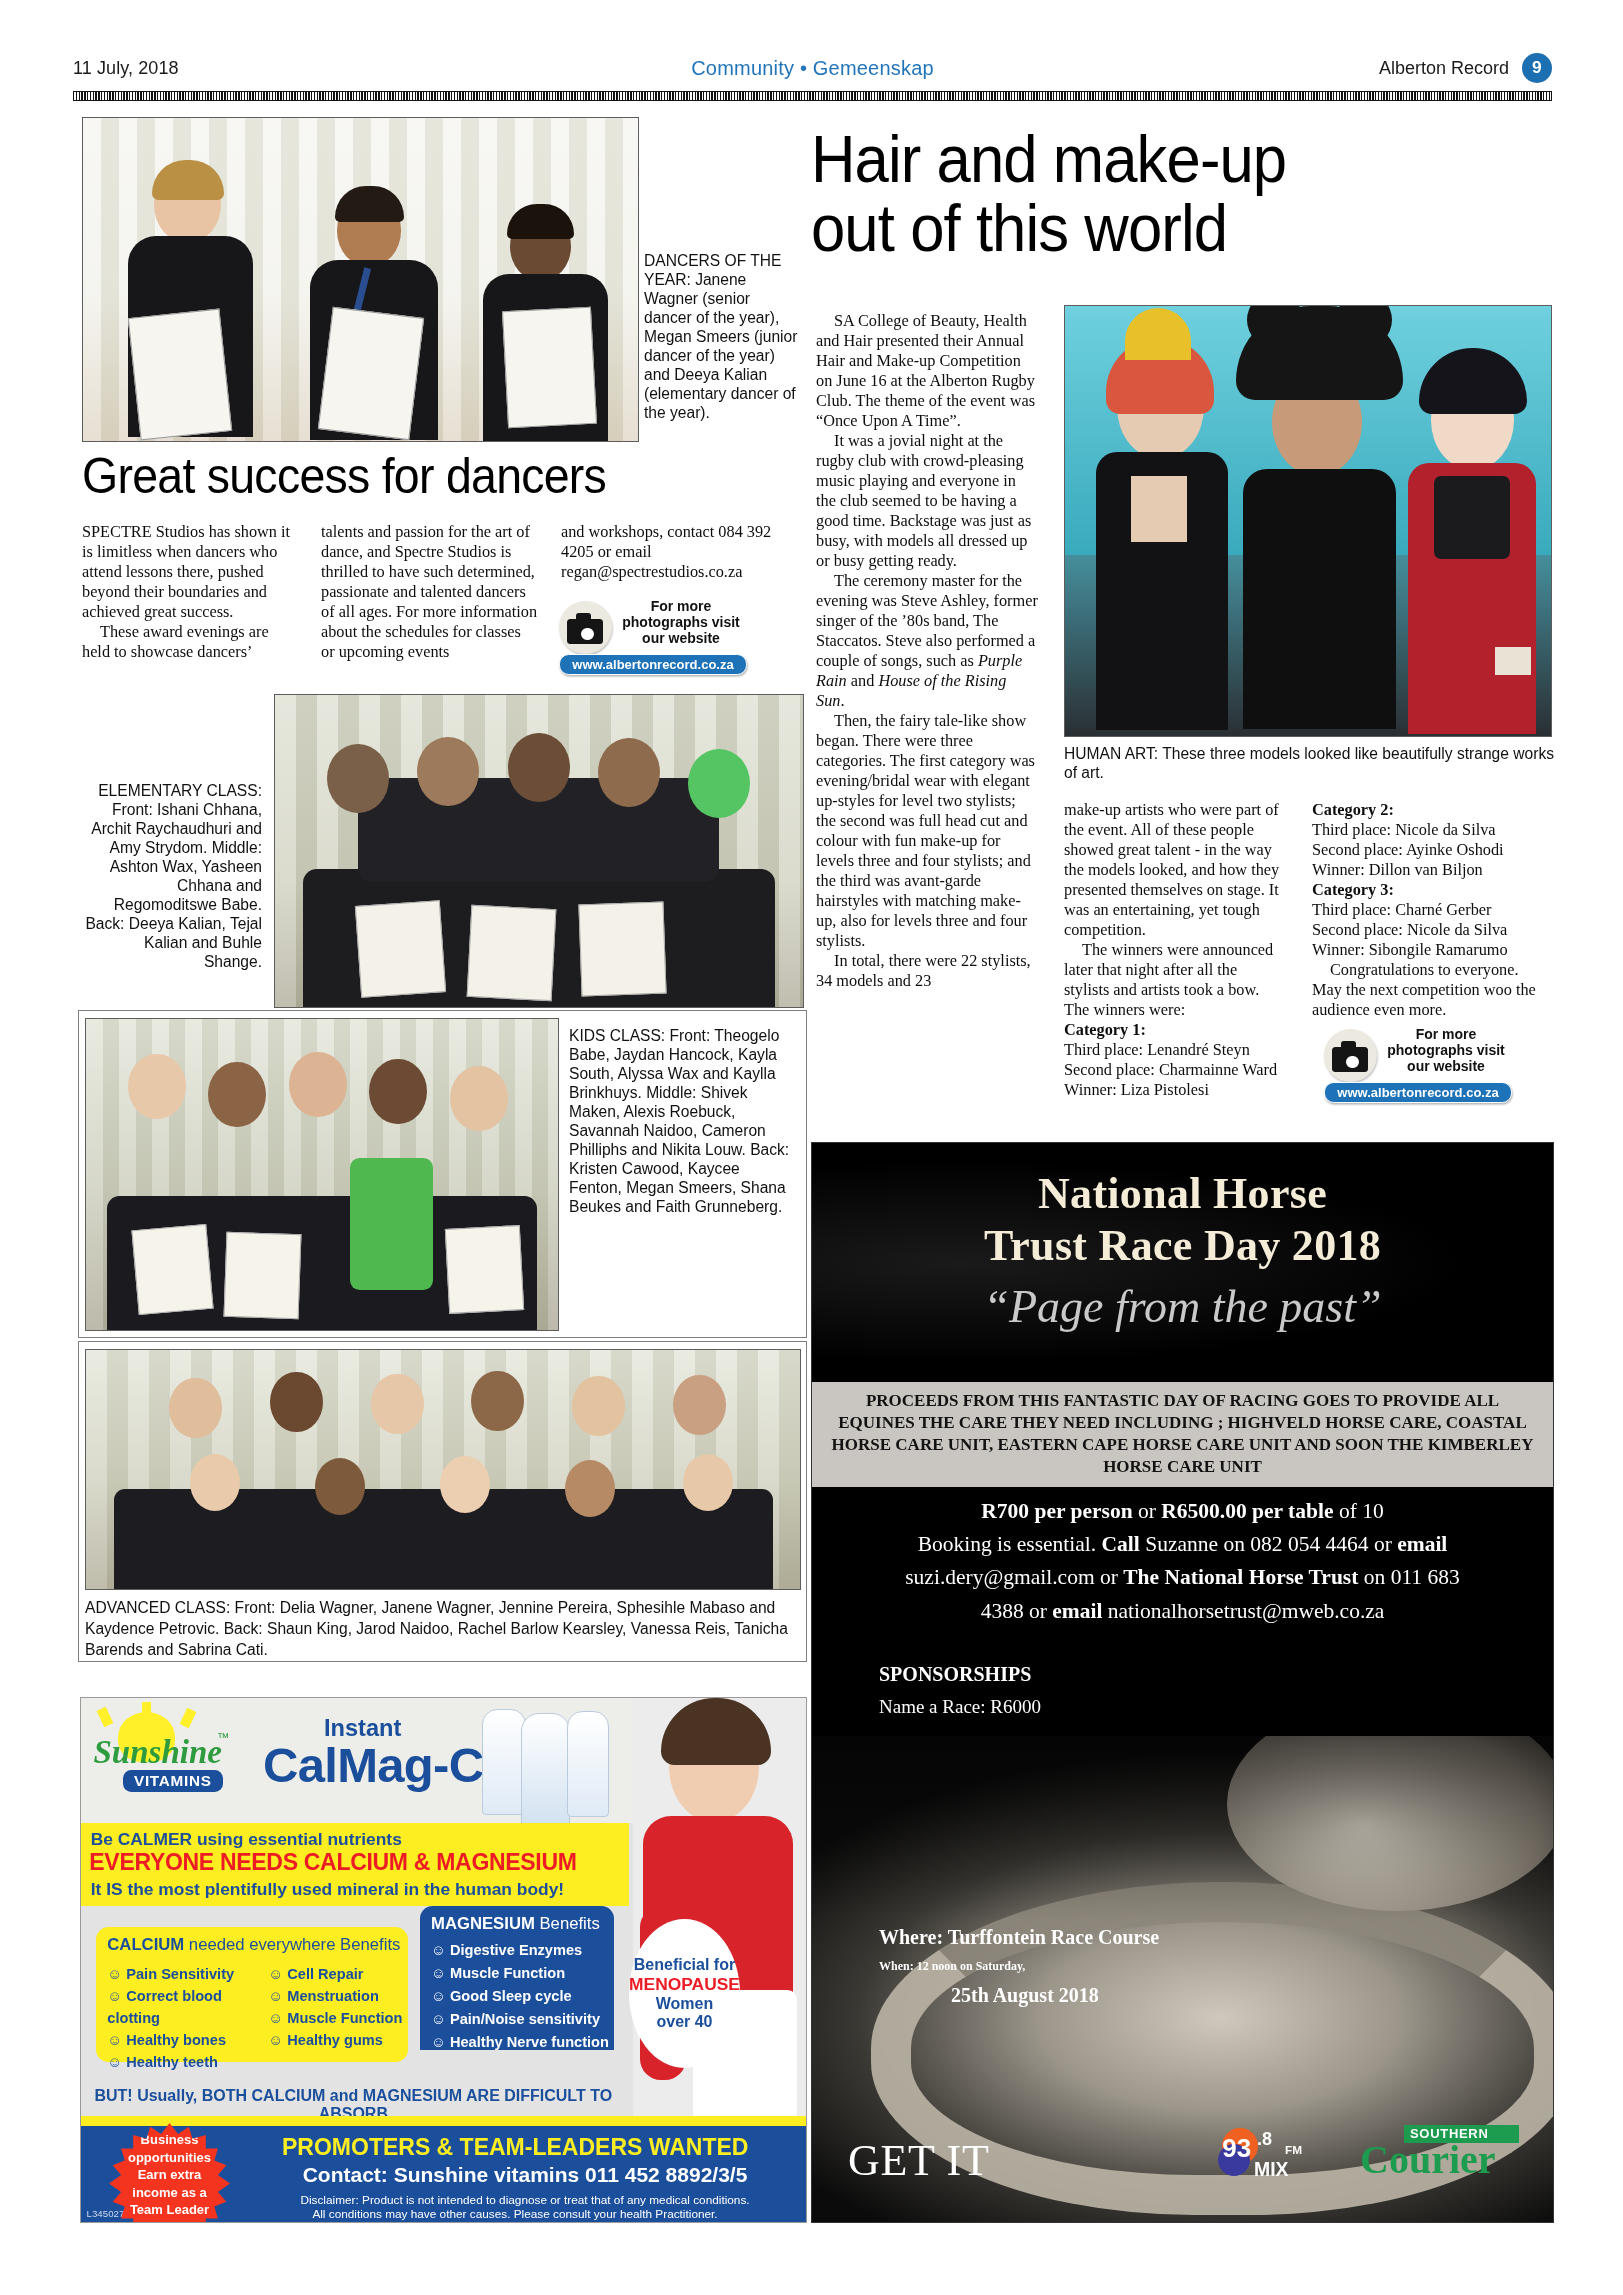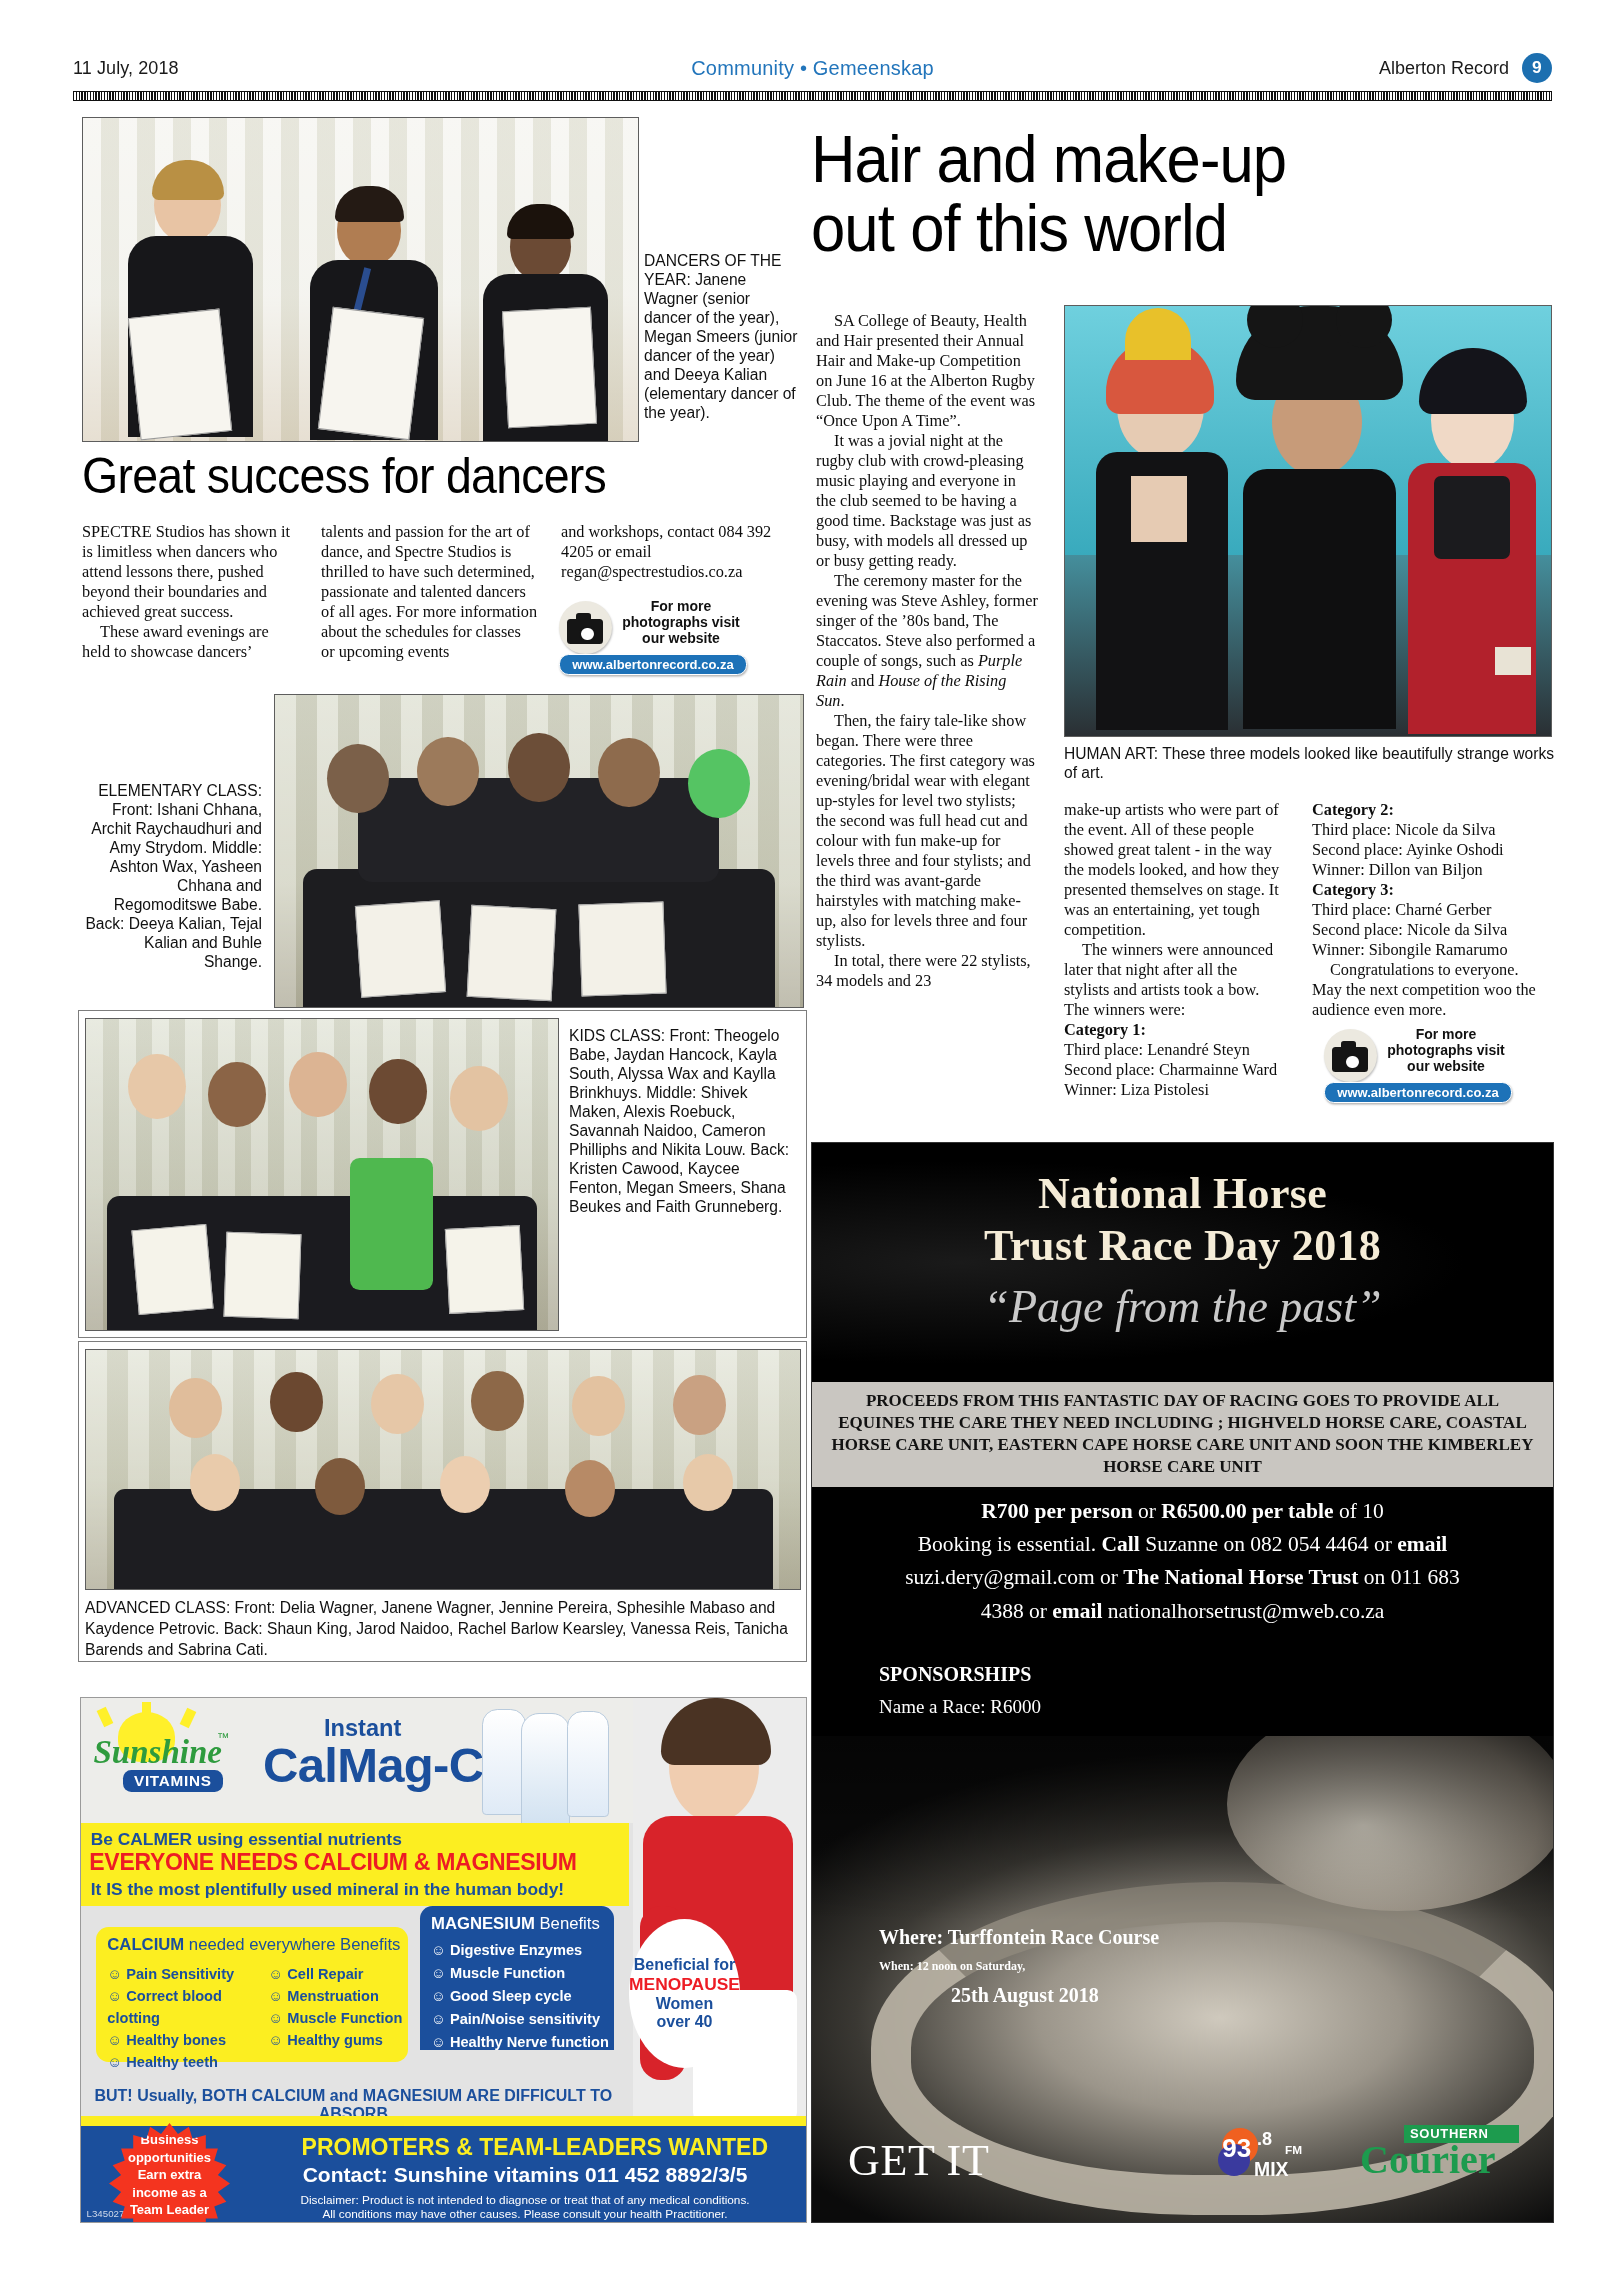--- a/index.html
+++ b/index.html
@@ -388,24 +388,24 @@
       <div style="color:#1b4f9c;font-size:16px;font-weight:bold;">BUT! Usually, BOTH CALCIUM and MAGNESIUM ARE DIFFICULT TO ABSORB</div>
       <div style="color:#1b4f9c;font-size:13px;line-height:16.7px;">*Calcium / Magnesium must be correctly balanced for the body to use them well - either</div>
       <div style="color:#1b4f9c;font-size:13px;line-height:16.7px;">taken alone will likely cause deficiencies of the other.</div>
       <div style="color:#1b4f9c;font-size:13px;line-height:16.7px;">* Correct pH range needed for absorbtion</div>
       <div style="color:#1b4f9c;font-size:13px;line-height:16.7px;font-weight:bold;">Instant Calmag C is carefully formulated for</div>
       <div style="color:#1b4f9c;font-size:13px;line-height:16.7px;font-weight:bold;">Maximized absorbtion rate.</div>
     </div>
 
     <div style="position:absolute;left:0;bottom:96px;width:100%;height:9.7px;background:#fcee21;"></div>
     <div style="position:absolute;left:0;bottom:0;width:100%;height:96px;background:#1b4f9c;">
-      <div style="position:absolute;left:201px;top:8.3px;width:486px;text-align:right;color:#fcee21;font-size:23px;font-weight:bold;">PROMOTERS &amp; TEAM-LEADERS WANTED</div>
+      <div style="position:absolute;left:201px;top:8.3px;width:486px;text-align:left;color:#fcee21;font-size:23px;font-weight:bold;">PROMOTERS &amp; TEAM-LEADERS WANTED</div>
       <div style="position:absolute;left:201px;top:37px;width:486px;text-align:center;color:#fff;font-size:21px;font-weight:bold;">Contact: Sunshine vitamins 011 452 8892/3/5</div>
       <div style="position:absolute;left:201px;top:67px;width:486px;text-align:center;color:#fff;font-size:11.8px;">Disclaimer: Product is not intended to diagnose or treat that of any medical conditions.</div>
-      <div style="position:absolute;left:201px;top:81px;width:486px;text-align:center;color:#fff;font-size:11.8px;">All conditions may have other causes. Please consult your health Practitioner.</div>
+      <div style="position:absolute;left:191px;top:81px;width:486px;text-align:center;color:#fff;font-size:11.8px;">All conditions may have other causes. Please consult your health Practitioner.</div>
       <div style="position:absolute;left:5.6px;bottom:2.8px;color:#cfd9ea;font-size:9.7px;">L345027EL23</div>
     </div>
 
     <div style="position:absolute;left:28px;top:425px;width:121px;height:121px;background:#f4341f;
          clip-path:polygon(50% 0%,57% 9%,66% 3%,69% 13%,80% 10%,80% 21%,90% 21%,87% 31%,97% 35%,90% 43%,100% 50%,90% 57%,97% 65%,87% 69%,90% 79%,80% 79%,80% 90%,69% 87%,66% 97%,57% 91%,50% 100%,43% 91%,34% 97%,31% 87%,20% 90%,20% 79%,10% 79%,13% 69%,3% 65%,10% 57%,0% 50%,10% 43%,3% 35%,13% 31%,10% 21%,20% 21%,20% 10%,31% 13%,34% 3%,43% 9%);
          display:flex;align-items:center;justify-content:center;text-align:center;">
       <div style="color:#fff;font-size:13px;font-weight:bold;line-height:17.4px;width:87px;">Business opportunities Earn extra income as a Team Leader or an Agent</div>
     </div>
   </div>
 

